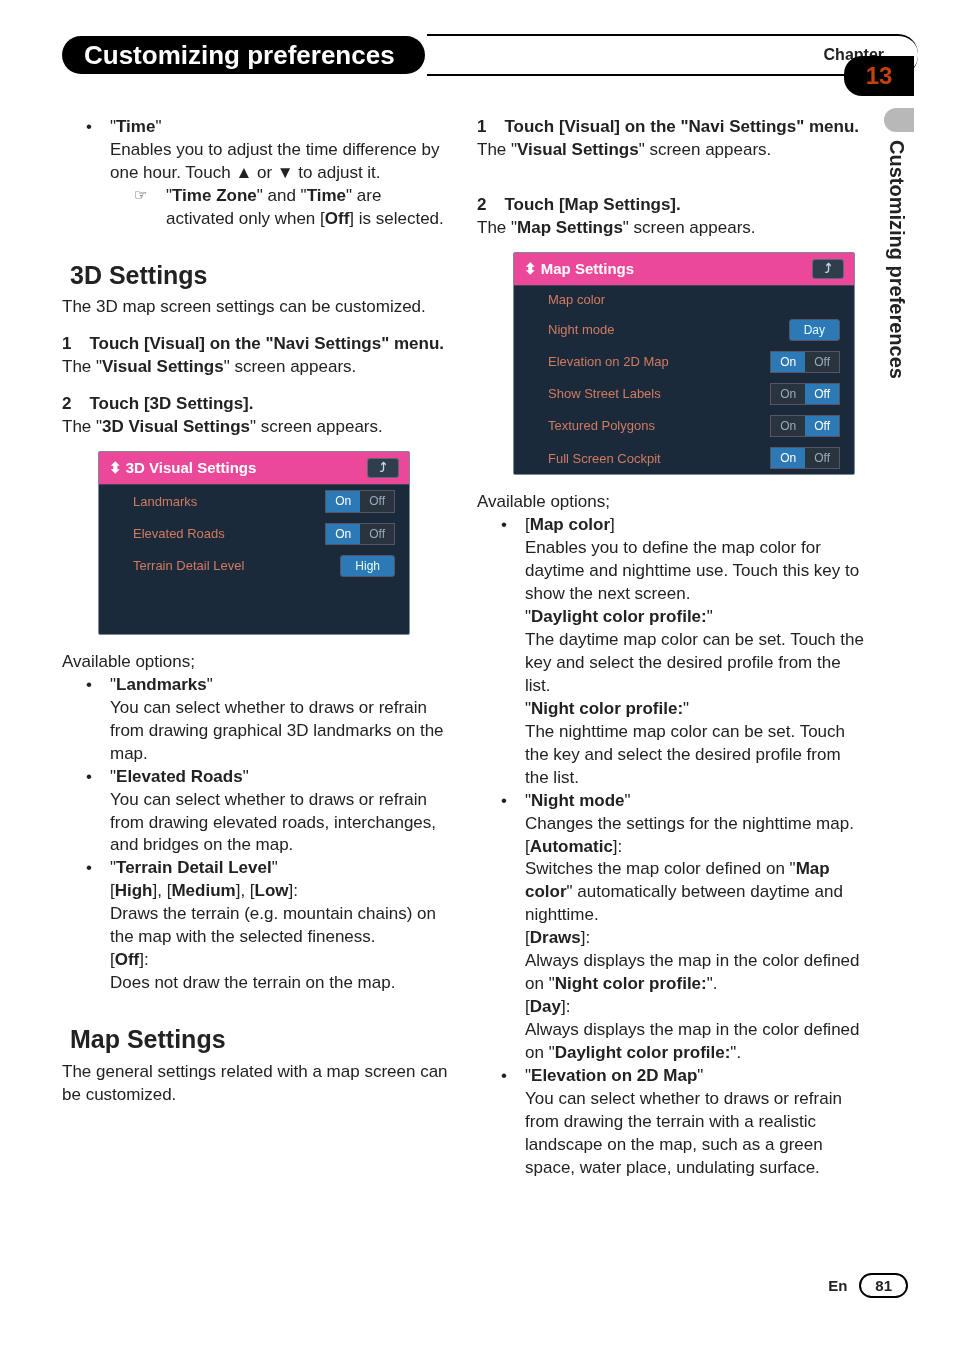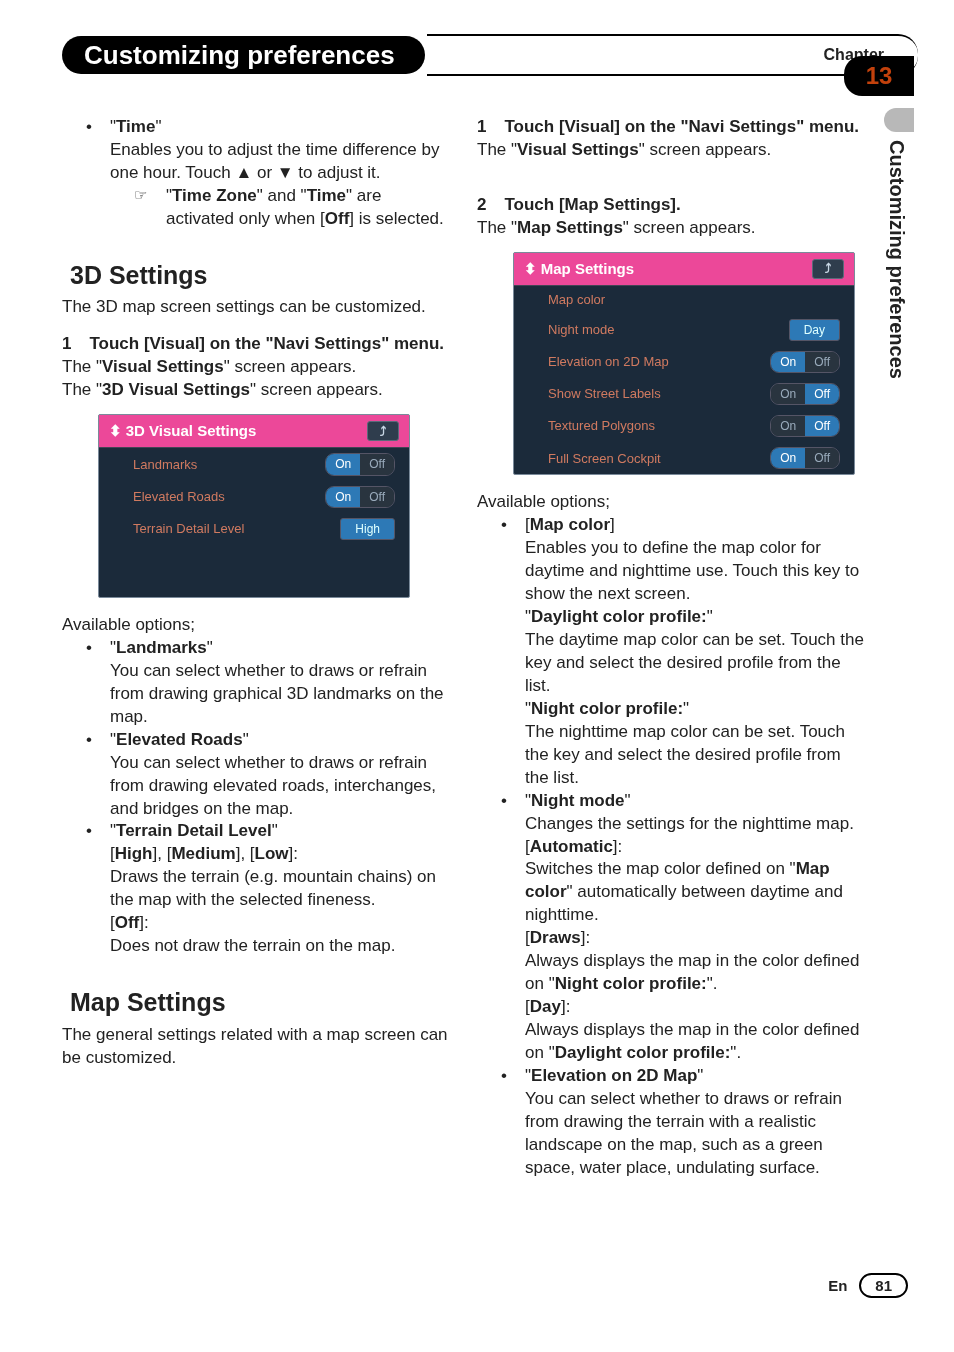--- a/index.html
+++ b/index.html
@@ -150,21 +150,21 @@
   .sh-row {
     display: flex;
     justify-content: space-between;
     align-items: center;
     padding: 5px 14px 5px 34px;
     color: #d07a60;
   }
   .toggle {
     display: flex;
     border: 1px solid #556;
-    border-radius: 9px;
+    border-radius: 0;
     overflow: hidden;
     font-size: 12px;
   }
   .toggle span { padding: 2px 9px; }
   .toggle .on { background: #2d79b6; color: #fff; }
   .toggle .off { background: #29343f; color: #9ab; }
   .toggle .inv-on { background: #29343f; color: #9ab; }
   .toggle .inv-off { background: #2d79b6; color: #fff; }
   .value-btn {
     border: 1px solid #556;
@@ -229,20 +229,23 @@
     </div>
 
     <h2>3D Settings</h2>
     <div>The 3D map screen settings can be customized.</div>
 
     <div class="step" style="margin-top:14px;">
       <b class="num">1</b><b>Touch [Visual] on the "Navi Settings" menu.</b>
     </div>
     <div><span>The "</span><strong>Visual Settings</strong><span>" screen appears.</span></div>
 
+    <div class="step" style="margin-top:14px;">
+      <b class="num">2</b><b>Touch [3D Settings].</b>
+    </div>
     <div><span>The "</span><strong>3D Visual Settings</strong><span>" screen appears.</span></div>
 
     <div class="screenshot">
       <div class="sh-title">
         <span>⬍ <span>3D Visual Settings</span></span>
         <div class="back-btn">⤴</div>
       </div>
       <div class="sh-row">
         <span>Landmarks</span>
         <div class="toggle">

